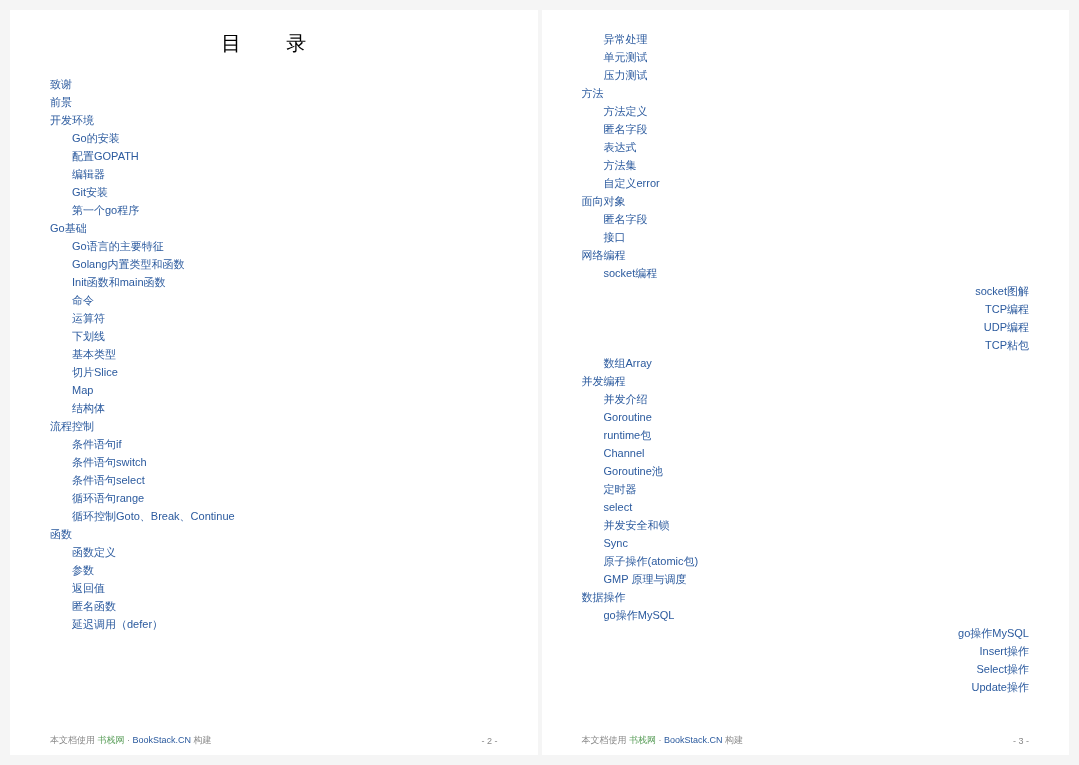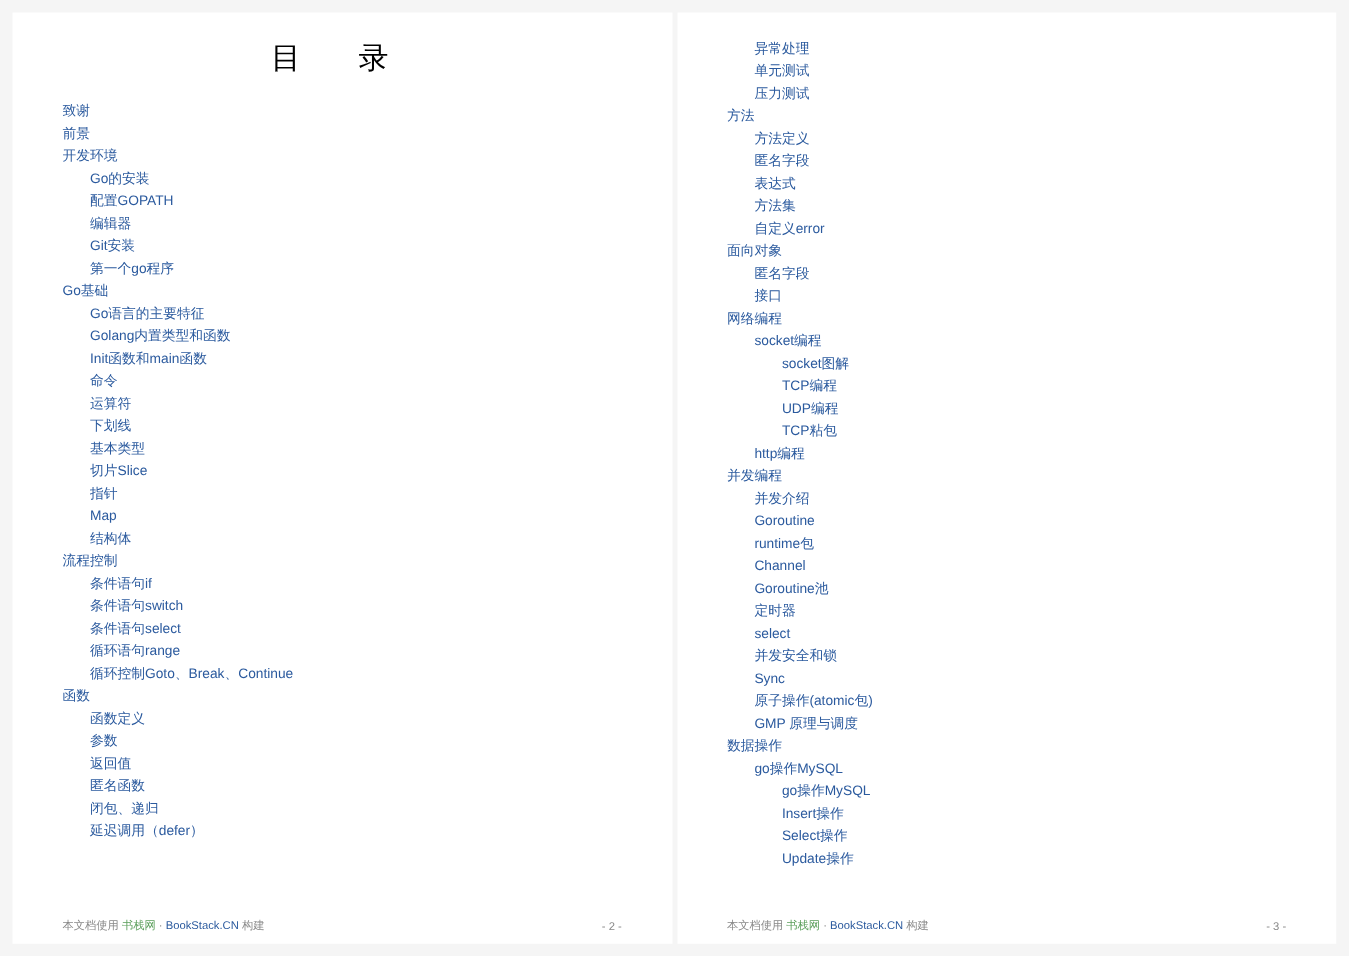--- a/index.html
+++ b/index.html
@@ -19,38 +19,38 @@
       position: relative;
       display: flex;
       flex-direction: column;
     }
     .page-content {
       flex: 1;
       overflow: hidden;
     }
     .title {
       text-align: center;
-      font-size: 24px;
+      font-size: 20px;
       font-weight: normal;
       letter-spacing: 20px;
       margin-bottom: 18px;
       color: #000;
       font-family: "SimSun", serif;
     }
     .toc-item {
       display: block;
       font-size: 11px;
       line-height: 18px;
       color: #2b5a9e;
       text-decoration: none;
       cursor: pointer;
     }
     .level-0 { padding-left: 0; }
     .level-1 { padding-left: 22px; }
-    .level-2 { padding-left: 44px; }
+    .level-2 { padding-left: 44px; text-align: right; }
     .footer {
       display: flex;
       justify-content: space-between;
       align-items: center;
       font-size: 9px;
       color: #888;
       padding-top: 4px;
     }
     .footer-left { color: #888; }
     .footer-brand { color: #5a9e5a; }
@@ -74,35 +74,33 @@
         <a class="toc-item level-1">第一个go程序</a>
         <a class="toc-item level-0">Go基础</a>
         <a class="toc-item level-1">Go语言的主要特征</a>
         <a class="toc-item level-1">Golang内置类型和函数</a>
         <a class="toc-item level-1">Init函数和main函数</a>
         <a class="toc-item level-1">命令</a>
         <a class="toc-item level-1">运算符</a>
         <a class="toc-item level-1">下划线</a>
         <a class="toc-item level-1">基本类型</a>
         <a class="toc-item level-1">切片Slice</a>
-        <a class="toc-item level-1">指针</a>
         <a class="toc-item level-1">Map</a>
         <a class="toc-item level-1">结构体</a>
         <a class="toc-item level-0">流程控制</a>
         <a class="toc-item level-1">条件语句if</a>
         <a class="toc-item level-1">条件语句switch</a>
         <a class="toc-item level-1">条件语句select</a>
         <a class="toc-item level-1">循环语句range</a>
         <a class="toc-item level-1">循环控制Goto、Break、Continue</a>
         <a class="toc-item level-0">函数</a>
         <a class="toc-item level-1">函数定义</a>
         <a class="toc-item level-1">参数</a>
         <a class="toc-item level-1">返回值</a>
         <a class="toc-item level-1">匿名函数</a>
-        <a class="toc-item level-1">闭包、递归</a>
         <a class="toc-item level-1">延迟调用（defer）</a>
       </div>
   </div>
   <div class="footer">
     <span class="footer-left">
       <span>本文档使用 </span><span class="footer-brand">书栈网</span><span> · </span><span class="footer-site">BookStack.CN</span><span> 构建</span>
     </span>
     <span class="footer-right">- 2 -</span>
   </div>
 </div>
@@ -121,21 +119,21 @@
         <a class="toc-item level-1">自定义error</a>
         <a class="toc-item level-0">面向对象</a>
         <a class="toc-item level-1">匿名字段</a>
         <a class="toc-item level-1">接口</a>
         <a class="toc-item level-0">网络编程</a>
         <a class="toc-item level-1">socket编程</a>
         <a class="toc-item level-2">socket图解</a>
         <a class="toc-item level-2">TCP编程</a>
         <a class="toc-item level-2">UDP编程</a>
         <a class="toc-item level-2">TCP粘包</a>
-        <a class="toc-item level-1">http编程</a>
+        <a class="toc-item level-1">数组Array</a>
         <a class="toc-item level-0">并发编程</a>
         <a class="toc-item level-1">并发介绍</a>
         <a class="toc-item level-1">Goroutine</a>
         <a class="toc-item level-1">runtime包</a>
         <a class="toc-item level-1">Channel</a>
         <a class="toc-item level-1">Goroutine池</a>
         <a class="toc-item level-1">定时器</a>
         <a class="toc-item level-1">select</a>
         <a class="toc-item level-1">并发安全和锁</a>
         <a class="toc-item level-1">Sync</a>

